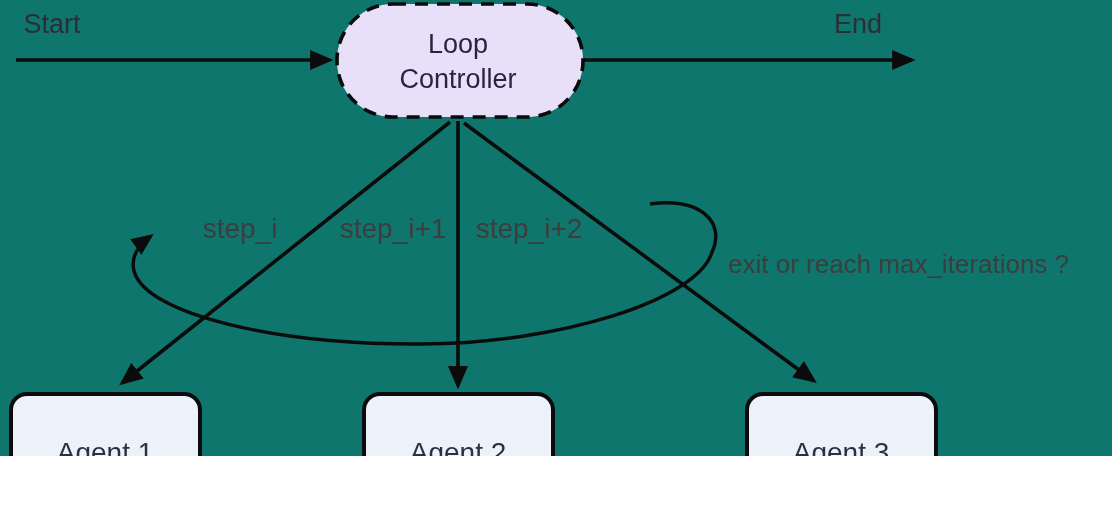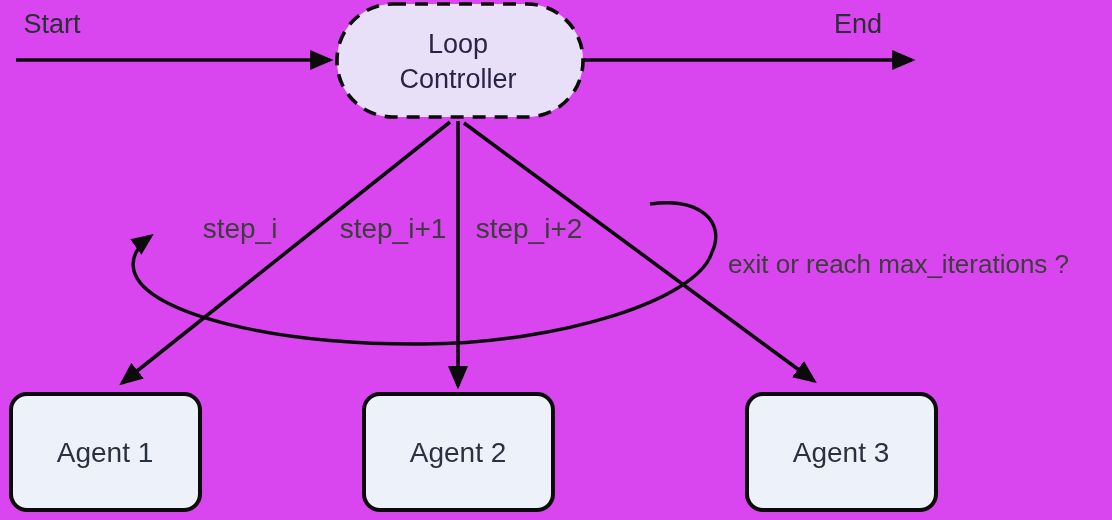--- a/index.html
+++ b/index.html
@@ -2,23 +2,23 @@
 <html><head>
 <meta charset="utf-8">
 <style>
   html, body {
     margin: 0;
     padding: 0;
     background: #ffffff;
   }
   .stage {
     width: 1112px;
-    height: 520px;
+    height: 456px;
     position: relative;
-    background: #d946ef;
+    background: #0f766e;
     overflow: hidden;
     text-align: center;
   }
   svg {
     display: block;
     font-family: "Liberation Sans", "DejaVu Sans", sans-serif;
   }
   .edge {
     stroke: #0b0b0b;
     stroke-width: 3.6;

